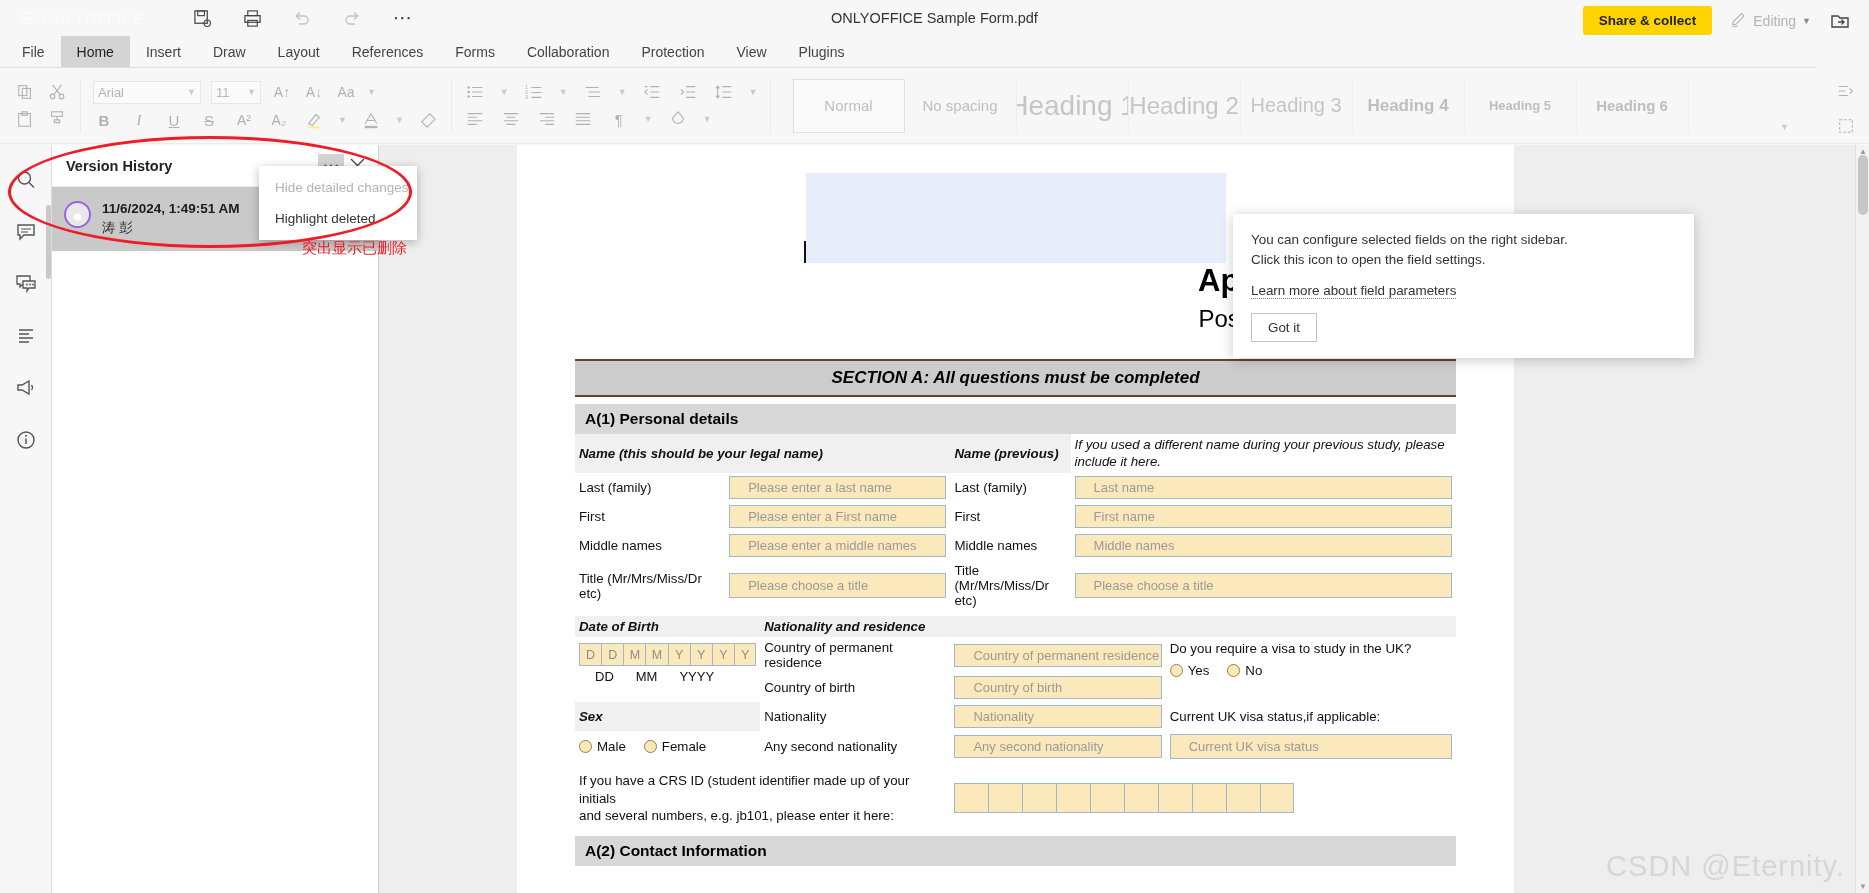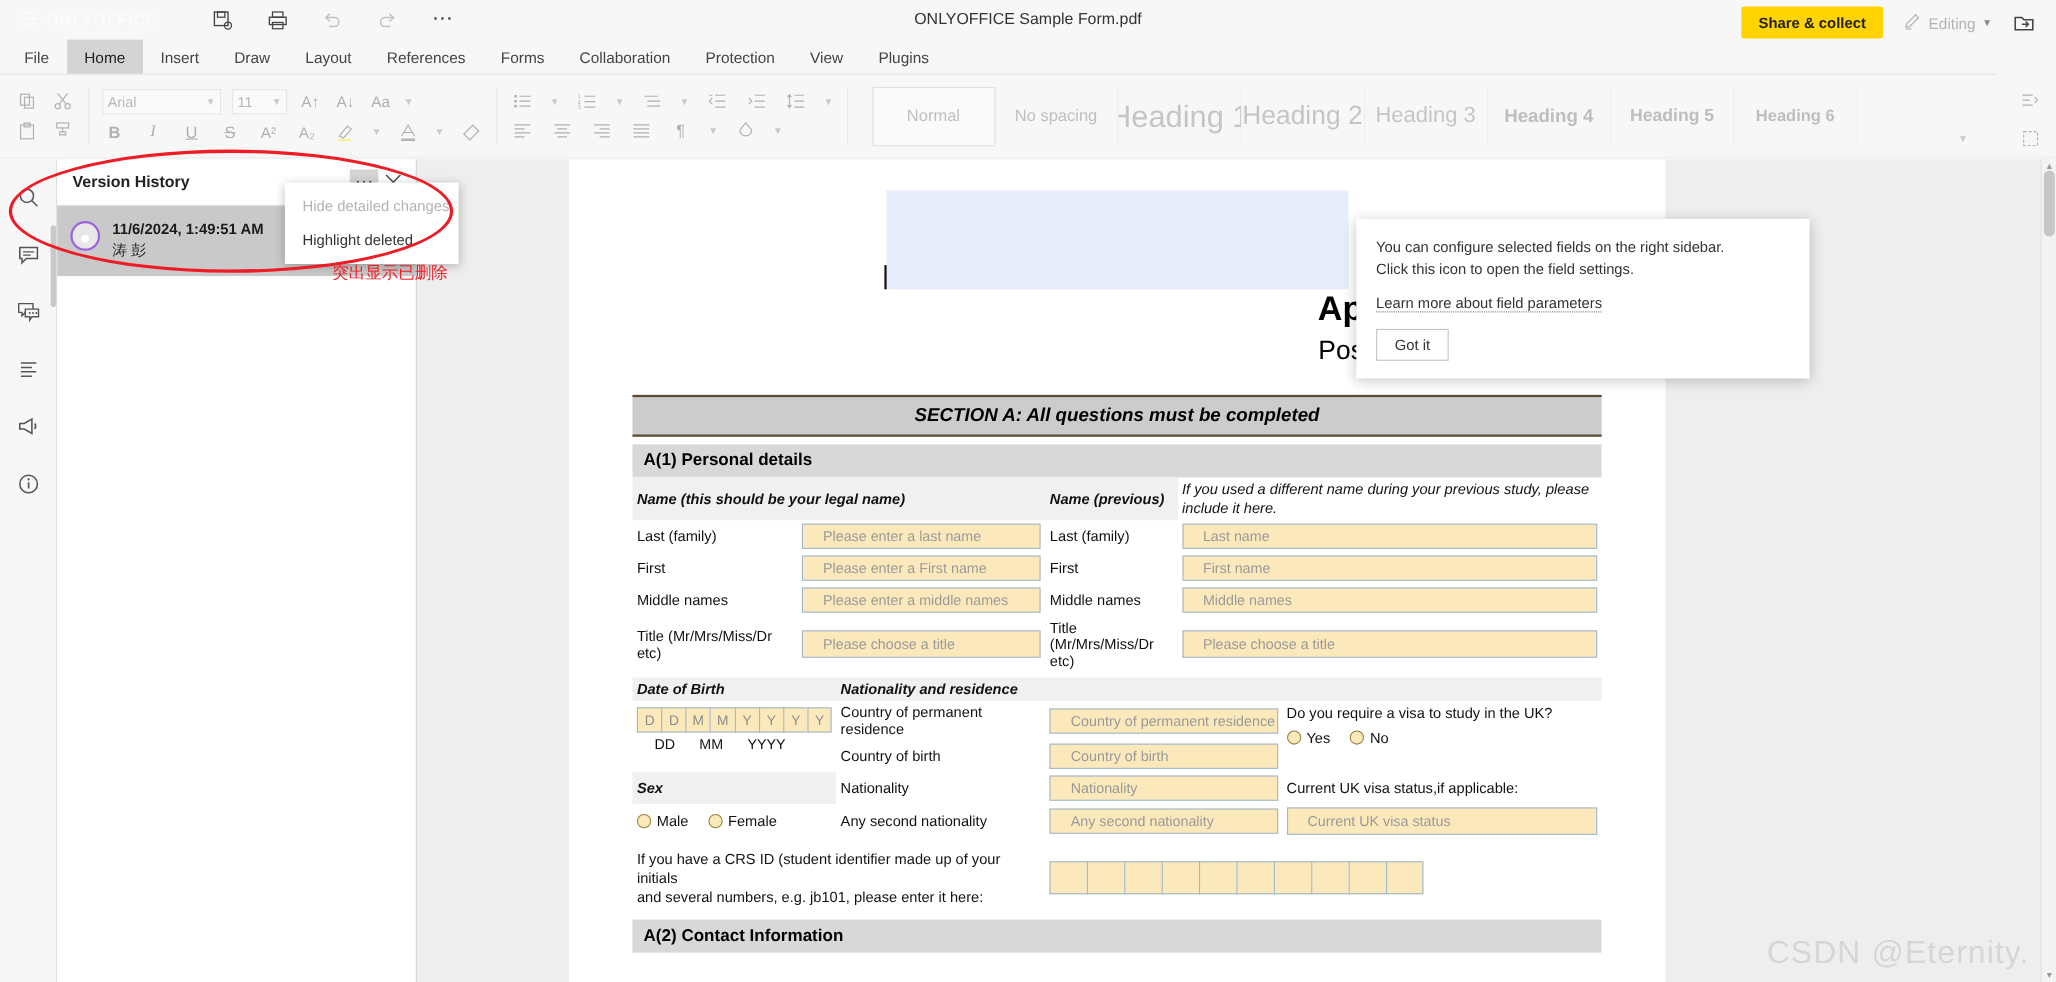--- a/index.html
+++ b/index.html
@@ -82,21 +82,21 @@
     border-right: 1px solid #e2e2e2; color: #6a6a6a; overflow: hidden;
     white-space: nowrap; cursor: pointer;
   }
   .style-cell.sel { border: 1px solid #bdbdbd; background: #fff; }
   .s-normal { font-size: 15px; }
   .s-nospace { font-size: 15px; }
   .s-h1 { font-size: 28px; color: #7c7c7c; }
   .s-h2 { font-size: 24px; color: #7c7c7c; }
   .s-h3 { font-size: 20px; color: #7c7c7c; }
   .s-h4 { font-size: 17px; font-weight: bold; color: #6a6a6a; }
-  .s-h5 { font-size: 16px; font-weight: bold; color: #6a6a6a; }
+  .s-h5 { font-size: 13px; font-weight: bold; color: #6a6a6a; }
   .s-h6 { font-size: 15px; font-weight: bold; color: #6a6a6a; }
   .rib-right { position: absolute; right: 12px; top: 12px;
                display: flex; flex-direction: column; gap: 14px; }
 
   
   .rail {
     position: absolute; top: 145px; left: 0; width: 52px; height: 748px;
     background: #f7f7f7; border-right: 1px solid #dcdcdc;
     display: flex; flex-direction: column; align-items: center;
     padding-top: 22px; gap: 26px;
@@ -232,21 +232,21 @@
   .crs-boxes { display: flex; }
   .crs-boxes .cellbox {
     width: 34px; height: 30px; background: #fce9bb; border: 1px solid #9fb8cc;
     border-right: none;
   }
   .crs-boxes .cellbox:last-child { border-right: 1px solid #9fb8cc; }
   .crs-text { font-size: 13.1px; line-height: 1.3; }
 
   
   .tip {
-    position: absolute; left: 1233px; top: 199px; width: 412px;
+    position: absolute; left: 1233px; top: 214px; width: 461px;
     background: #fff; box-shadow: 0 2px 12px rgba(0,0,0,.22);
     padding: 16px 18px 16px 18px; z-index: 50;
   }
   .tip-text { font-size: 13.4px; color: #333; line-height: 1.5; }
   .tip-link {
     display: inline-block; margin-top: 13px; font-size: 13.4px; color: #333;
     border-bottom: 1px dotted #888; cursor: pointer;
   }
   .tip-btn {
     margin-top: 14px; background: #fff; border: 1px solid #c4c4c4;

